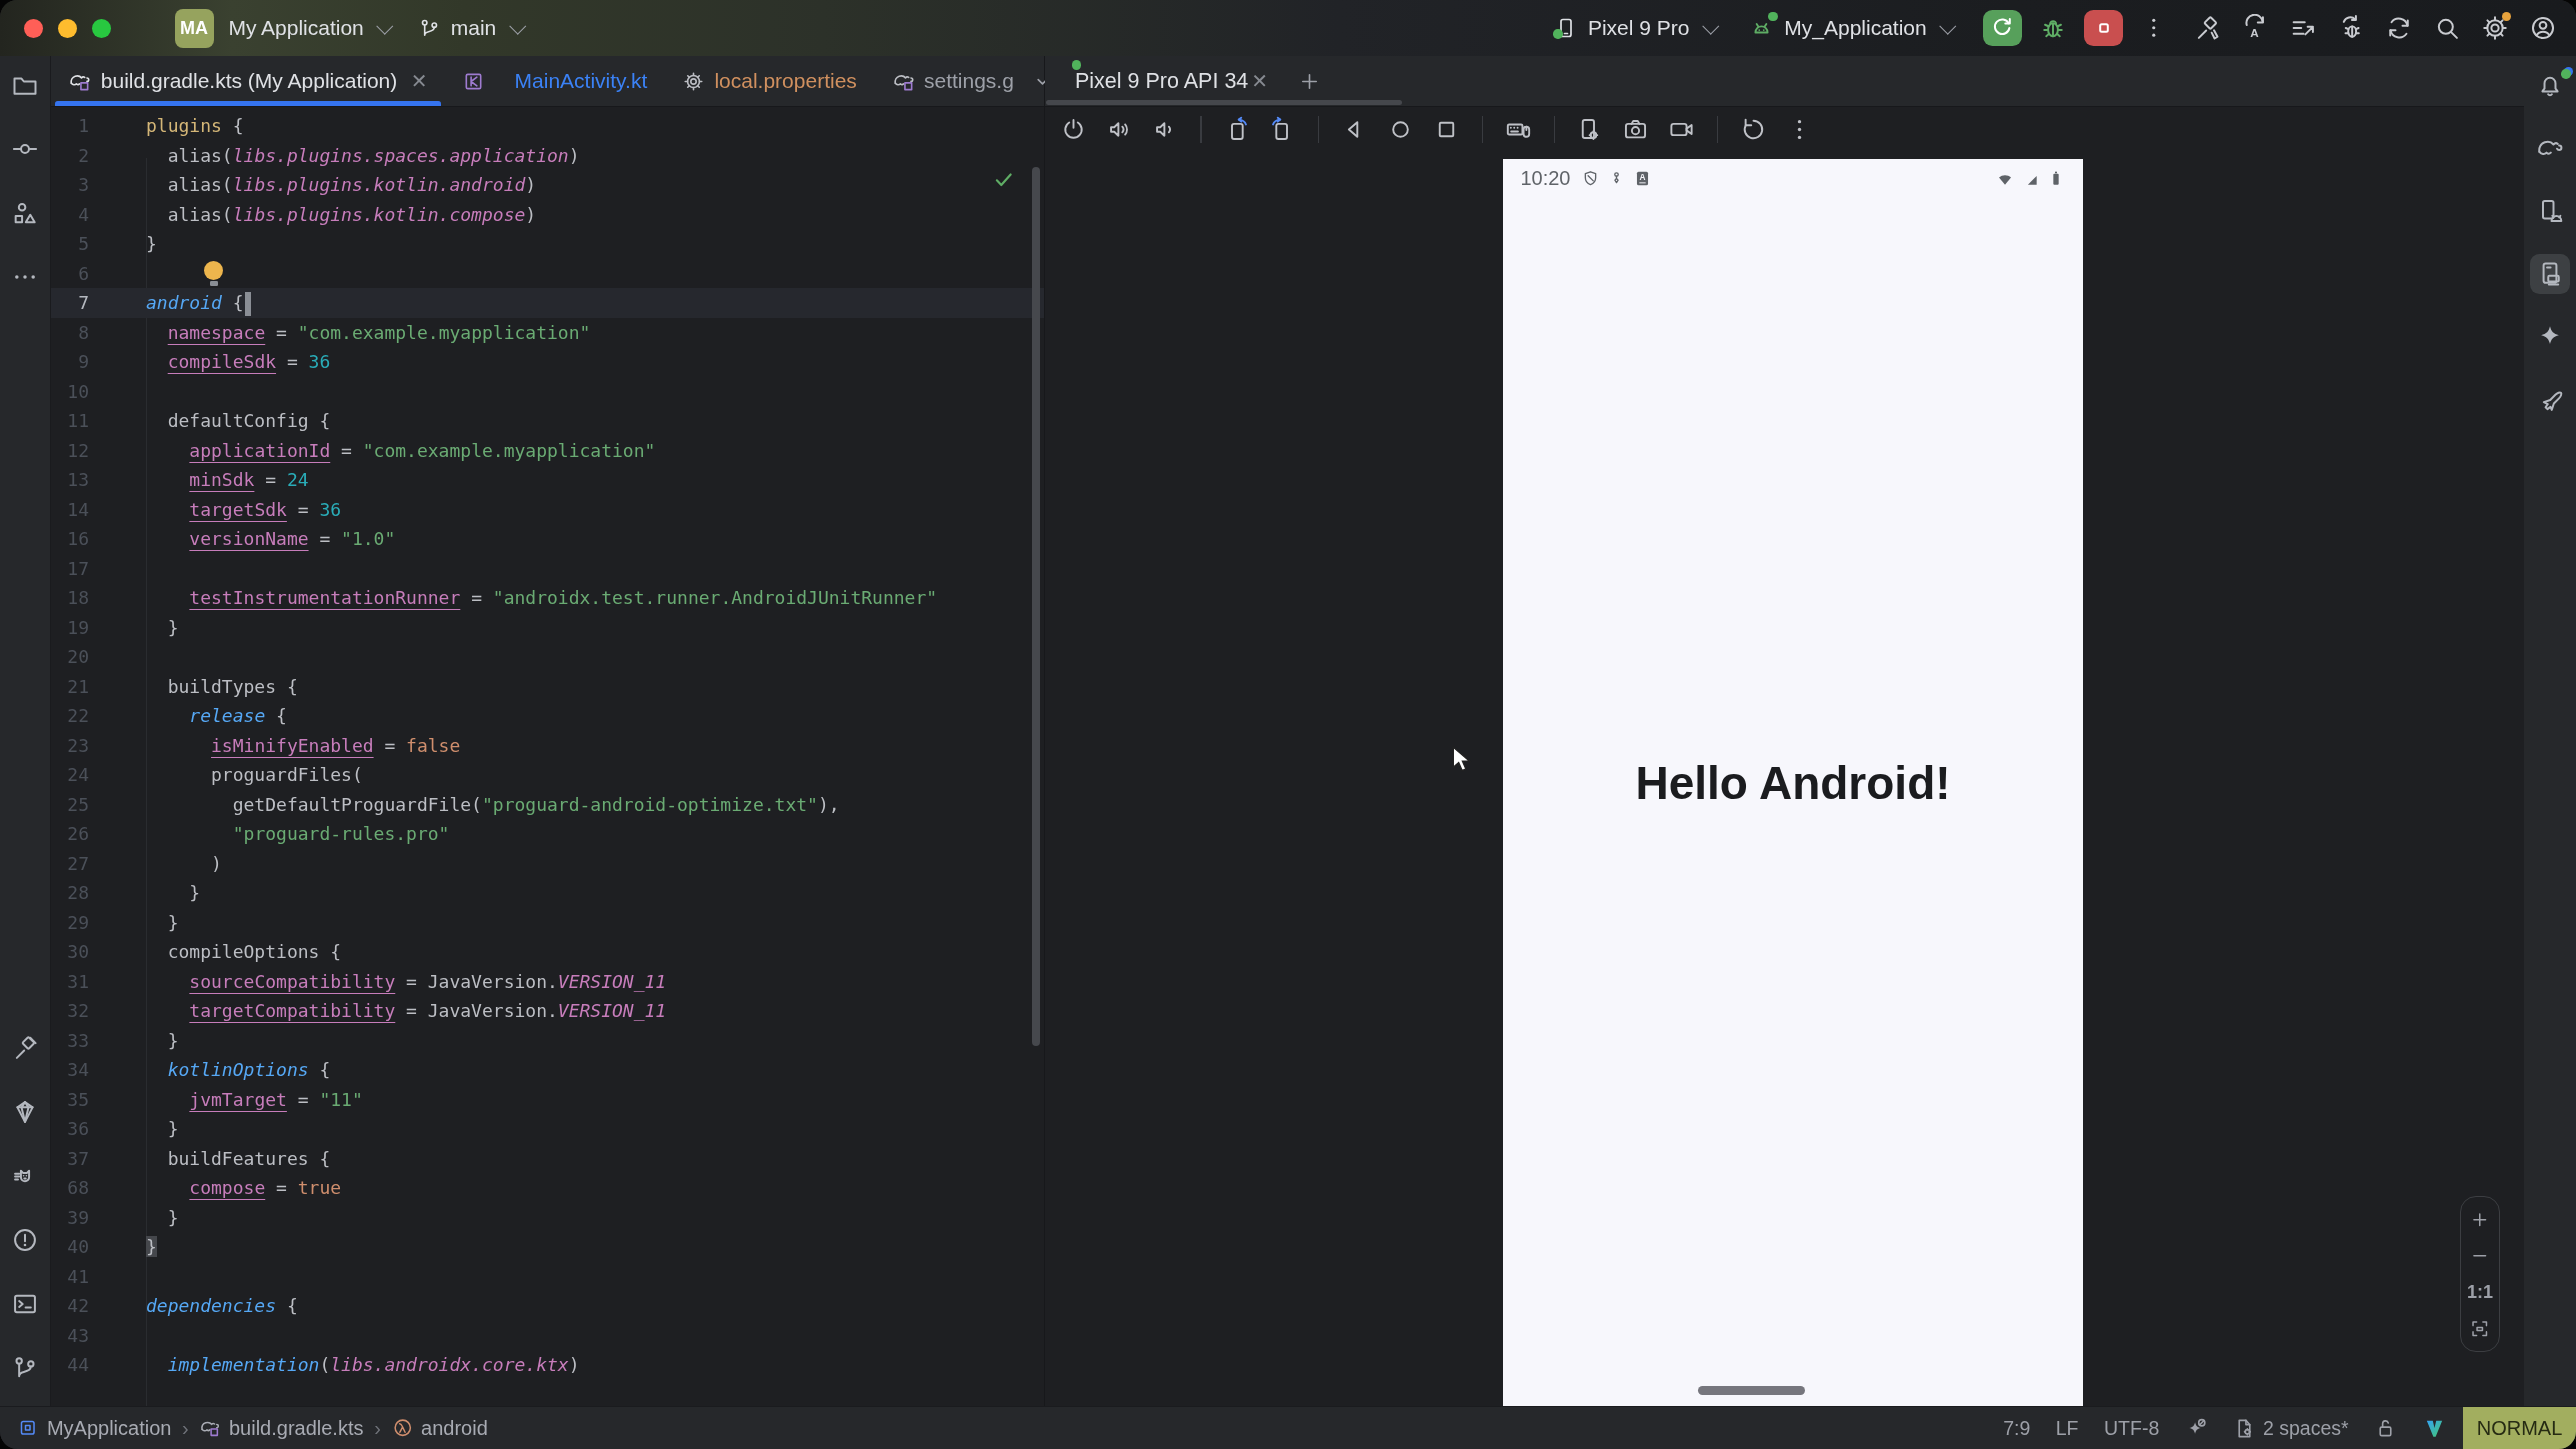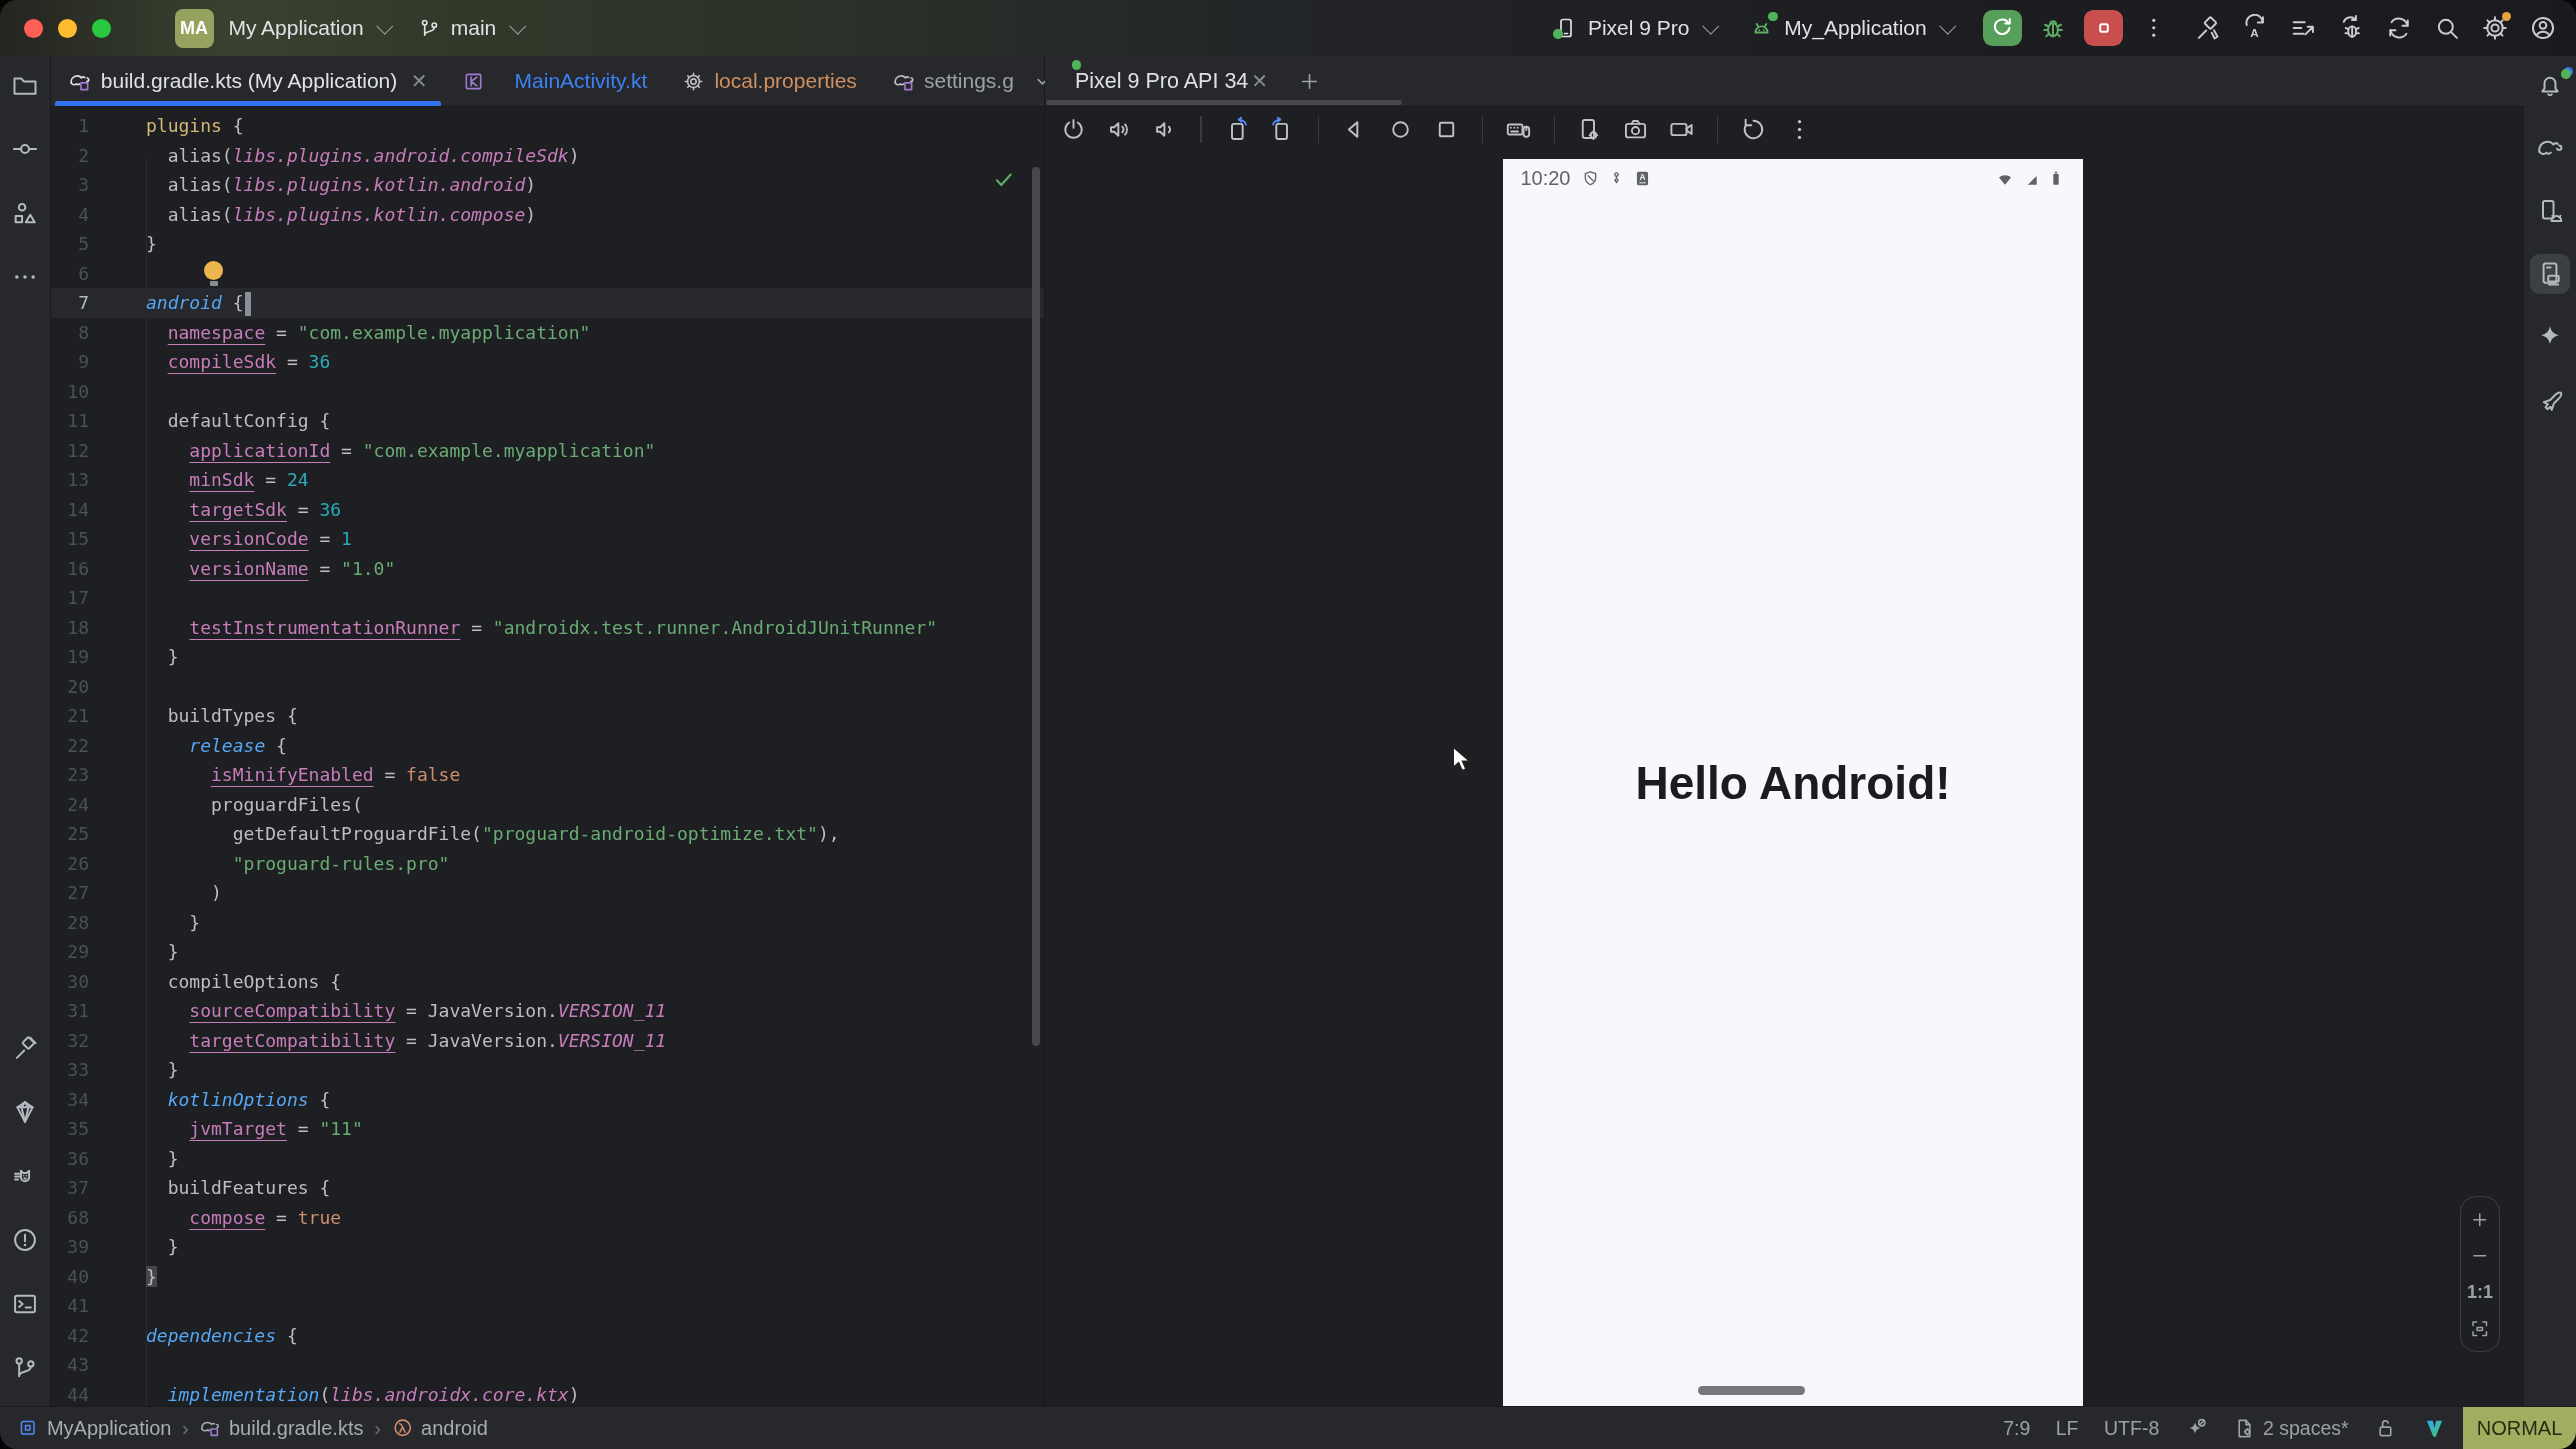--- a/index.html
+++ b/index.html
@@ -697,34 +697,33 @@
               <circle cx="12" cy="12" r="1.5" fill="currentColor" stroke="none"></circle>
               <circle cx="12" cy="19" r="1.5" fill="currentColor" stroke="none"></circle>
             </svg>
           </span>
       </div>
     </div>
     <div id="code-wrap">
       <div id="gutter-line"></div>
       <div id="code">
           <div class="cl"><span class="ln">1</span><span class="gap"></span><span class="ct"><span class="tk-y">plugins</span><span class="tk-d"> {</span></span></div>
-          <div class="cl"><span class="ln">2</span><span class="gap"></span><span class="ct"><span class="tk-d">  alias(</span><span class="tk-c">libs.plugins.android.compileSdk</span><span class="tk-d">)</span></span></div>
+          <div class="cl"><span class="ln">2</span><span class="gap"></span><span class="ct"><span class="tk-d">  alias(</span><span class="tk-c">libs.plugins.spaces.application</span><span class="tk-d">)</span></span></div>
           <div class="cl"><span class="ln">3</span><span class="gap"></span><span class="ct"><span class="tk-d">  alias(</span><span class="tk-c">libs.plugins.kotlin.android</span><span class="tk-d">)</span></span></div>
           <div class="cl"><span class="ln">4</span><span class="gap"></span><span class="ct"><span class="tk-d">  alias(</span><span class="tk-c">libs.plugins.kotlin.compose</span><span class="tk-d">)</span></span></div>
           <div class="cl"><span class="ln">5</span><span class="gap"></span><span class="ct"><span class="tk-d">}</span></span></div>
           <div class="cl"><span class="ln">6</span><span class="gap"></span><span class="ct"></span><div id="bulb"><div class="b1"></div><div class="b2"></div></div></div>
           <div class="cl cur"><span class="ln">7</span><span class="gap"></span><span class="ct"><span class="tk-b">android</span><span class="tk-d"> {</span><span class="caret"></span></span></div>
           <div class="cl"><span class="ln">8</span><span class="gap"></span><span class="ct"><span class="tk-d">  </span><span class="tk-p">namespace</span><span class="tk-d"> = </span><span class="tk-s">"com.example.myapplication"</span></span></div>
           <div class="cl"><span class="ln">9</span><span class="gap"></span><span class="ct"><span class="tk-d">  </span><span class="tk-p">compileSdk</span><span class="tk-d"> = </span><span class="tk-n">36</span></span></div>
           <div class="cl"><span class="ln">10</span><span class="gap"></span><span class="ct"></span></div>
           <div class="cl"><span class="ln">11</span><span class="gap"></span><span class="ct"><span class="tk-d">  defaultConfig {</span></span></div>
           <div class="cl"><span class="ln">12</span><span class="gap"></span><span class="ct"><span class="tk-d">    </span><span class="tk-p">applicationId</span><span class="tk-d"> = </span><span class="tk-s">"com.example.myapplication"</span></span></div>
           <div class="cl"><span class="ln">13</span><span class="gap"></span><span class="ct"><span class="tk-d">    </span><span class="tk-p">minSdk</span><span class="tk-d"> = </span><span class="tk-n">24</span></span></div>
           <div class="cl"><span class="ln">14</span><span class="gap"></span><span class="ct"><span class="tk-d">    </span><span class="tk-p">targetSdk</span><span class="tk-d"> = </span><span class="tk-n">36</span></span></div>
-          <div class="cl"><span class="ln">15</span><span class="gap"></span><span class="ct"><span class="tk-d">    </span><span class="tk-p">versionCode</span><span class="tk-d"> = </span><span class="tk-n">1</span></span></div>
           <div class="cl"><span class="ln">16</span><span class="gap"></span><span class="ct"><span class="tk-d">    </span><span class="tk-p">versionName</span><span class="tk-d"> = </span><span class="tk-s">"1.0"</span></span></div>
           <div class="cl"><span class="ln">17</span><span class="gap"></span><span class="ct"></span></div>
           <div class="cl"><span class="ln">18</span><span class="gap"></span><span class="ct"><span class="tk-d">    </span><span class="tk-p">testInstrumentationRunner</span><span class="tk-d"> = </span><span class="tk-s">"androidx.test.runner.AndroidJUnitRunner"</span></span></div>
           <div class="cl"><span class="ln">19</span><span class="gap"></span><span class="ct"><span class="tk-d">  }</span></span></div>
           <div class="cl"><span class="ln">20</span><span class="gap"></span><span class="ct"></span></div>
           <div class="cl"><span class="ln">21</span><span class="gap"></span><span class="ct"><span class="tk-d">  buildTypes {</span></span></div>
           <div class="cl"><span class="ln">22</span><span class="gap"></span><span class="ct"><span class="tk-d">    </span><span class="tk-b">release</span><span class="tk-d"> {</span></span></div>
           <div class="cl"><span class="ln">23</span><span class="gap"></span><span class="ct"><span class="tk-d">      </span><span class="tk-p">isMinifyEnabled</span><span class="tk-d"> = </span><span class="tk-k">false</span></span></div>
           <div class="cl"><span class="ln">24</span><span class="gap"></span><span class="ct"><span class="tk-d">      proguardFiles(</span></span></div>
           <div class="cl"><span class="ln">25</span><span class="gap"></span><span class="ct"><span class="tk-d">        getDefaultProguardFile(</span><span class="tk-s">"proguard-android-optimize.txt"</span><span class="tk-d">),</span></span></div>

